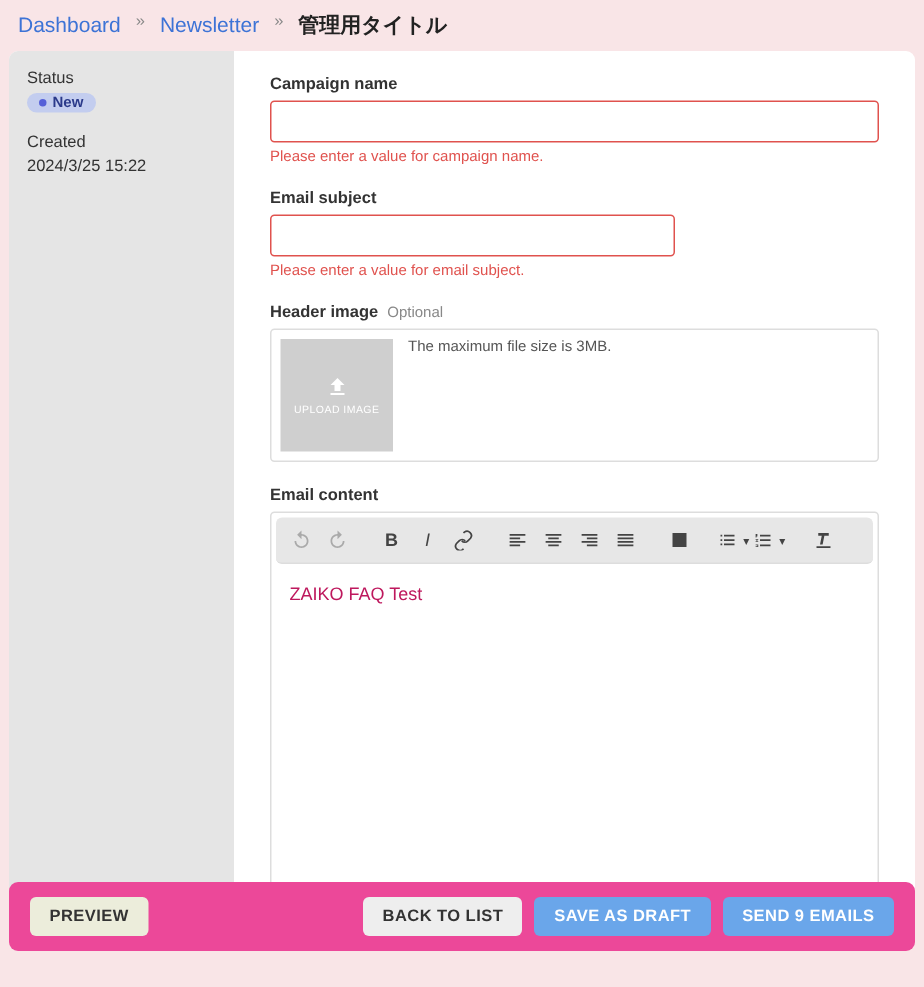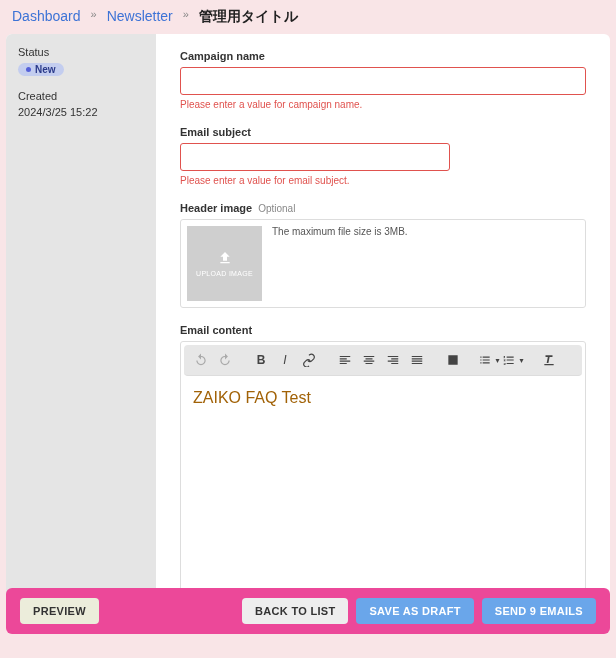--- a/index.html
+++ b/index.html
@@ -122,22 +122,22 @@
     border-radius: 3px;
     color: #444;
     cursor: pointer;
   }
   .tbtn.disabled { color: #aaa; }
   .tbtn svg { width: 14px; height: 14px; fill: currentColor; }
   .tsep { width: 10px; }
   .editor-body {
     min-height: 250px;
     padding: 10px 12px;
-    font-size: 16px;
-    color: #a16207;
+    font-size: 12px;
+    color: #be185d;
   }
   .footer {
     position: absolute;
     bottom: 24px;
     left: 6px;
     right: 6px;
     background: #ec4899;
     border-radius: 6px;
     padding: 10px 14px;
     display: flex;

